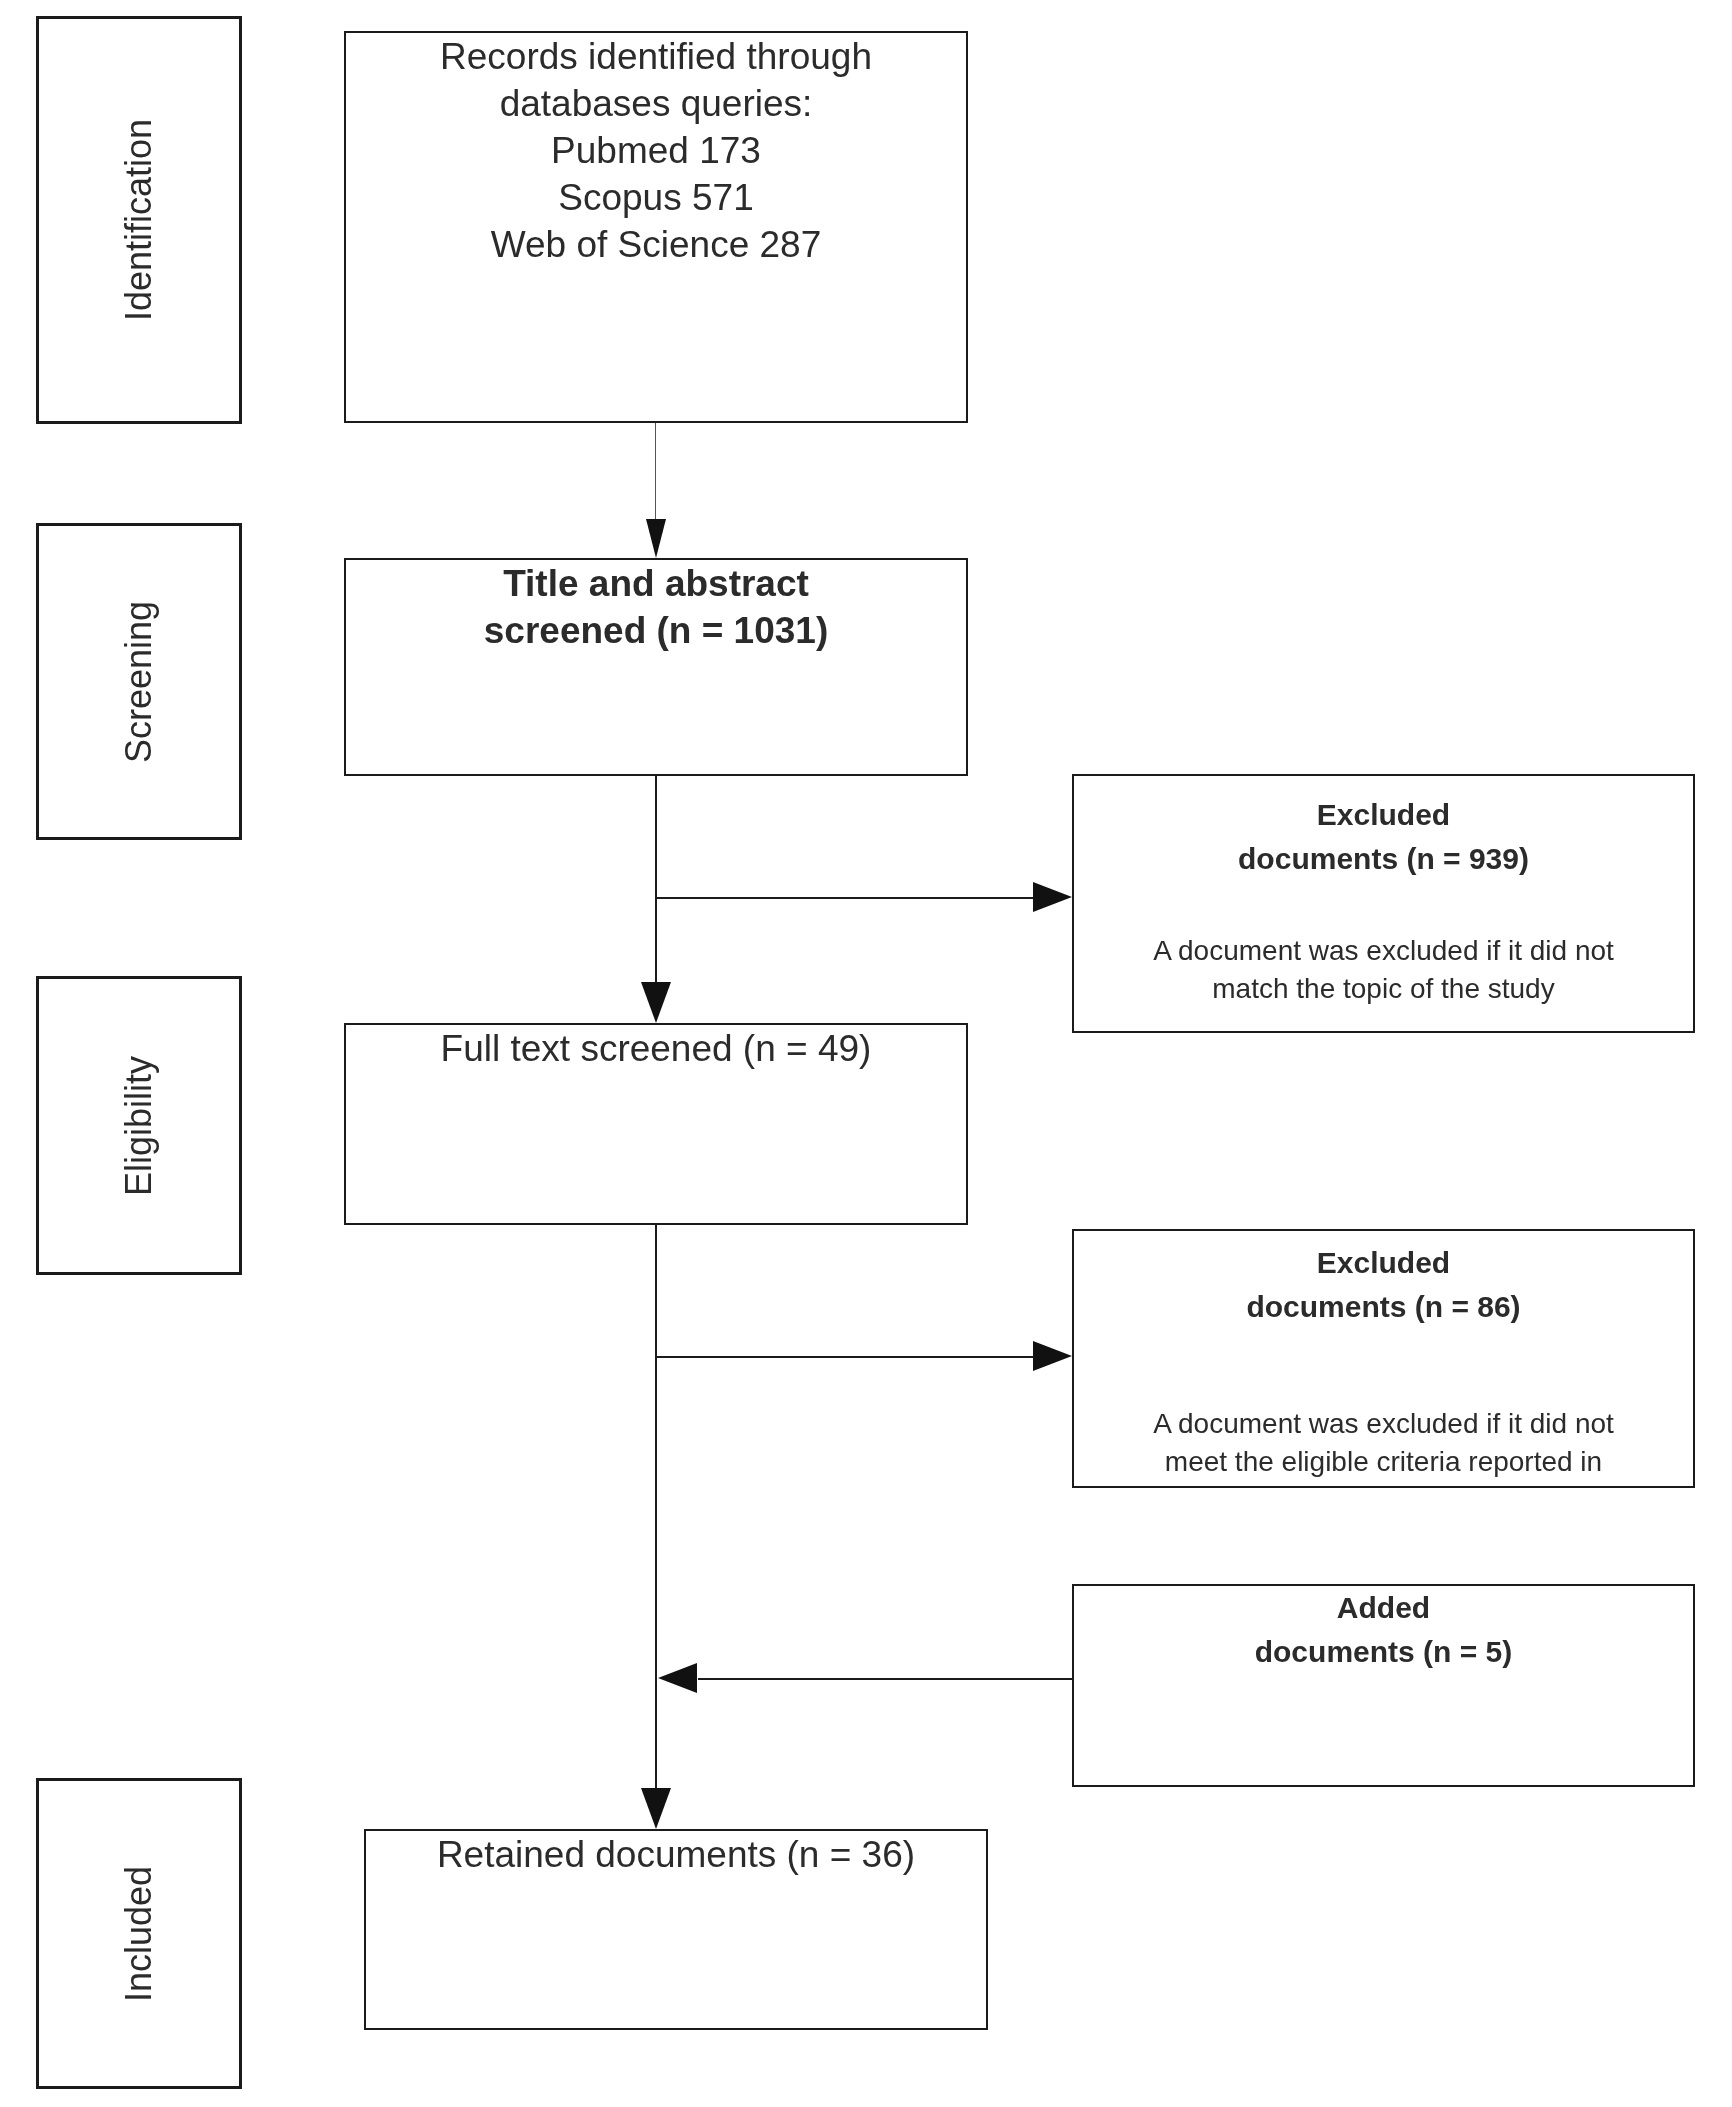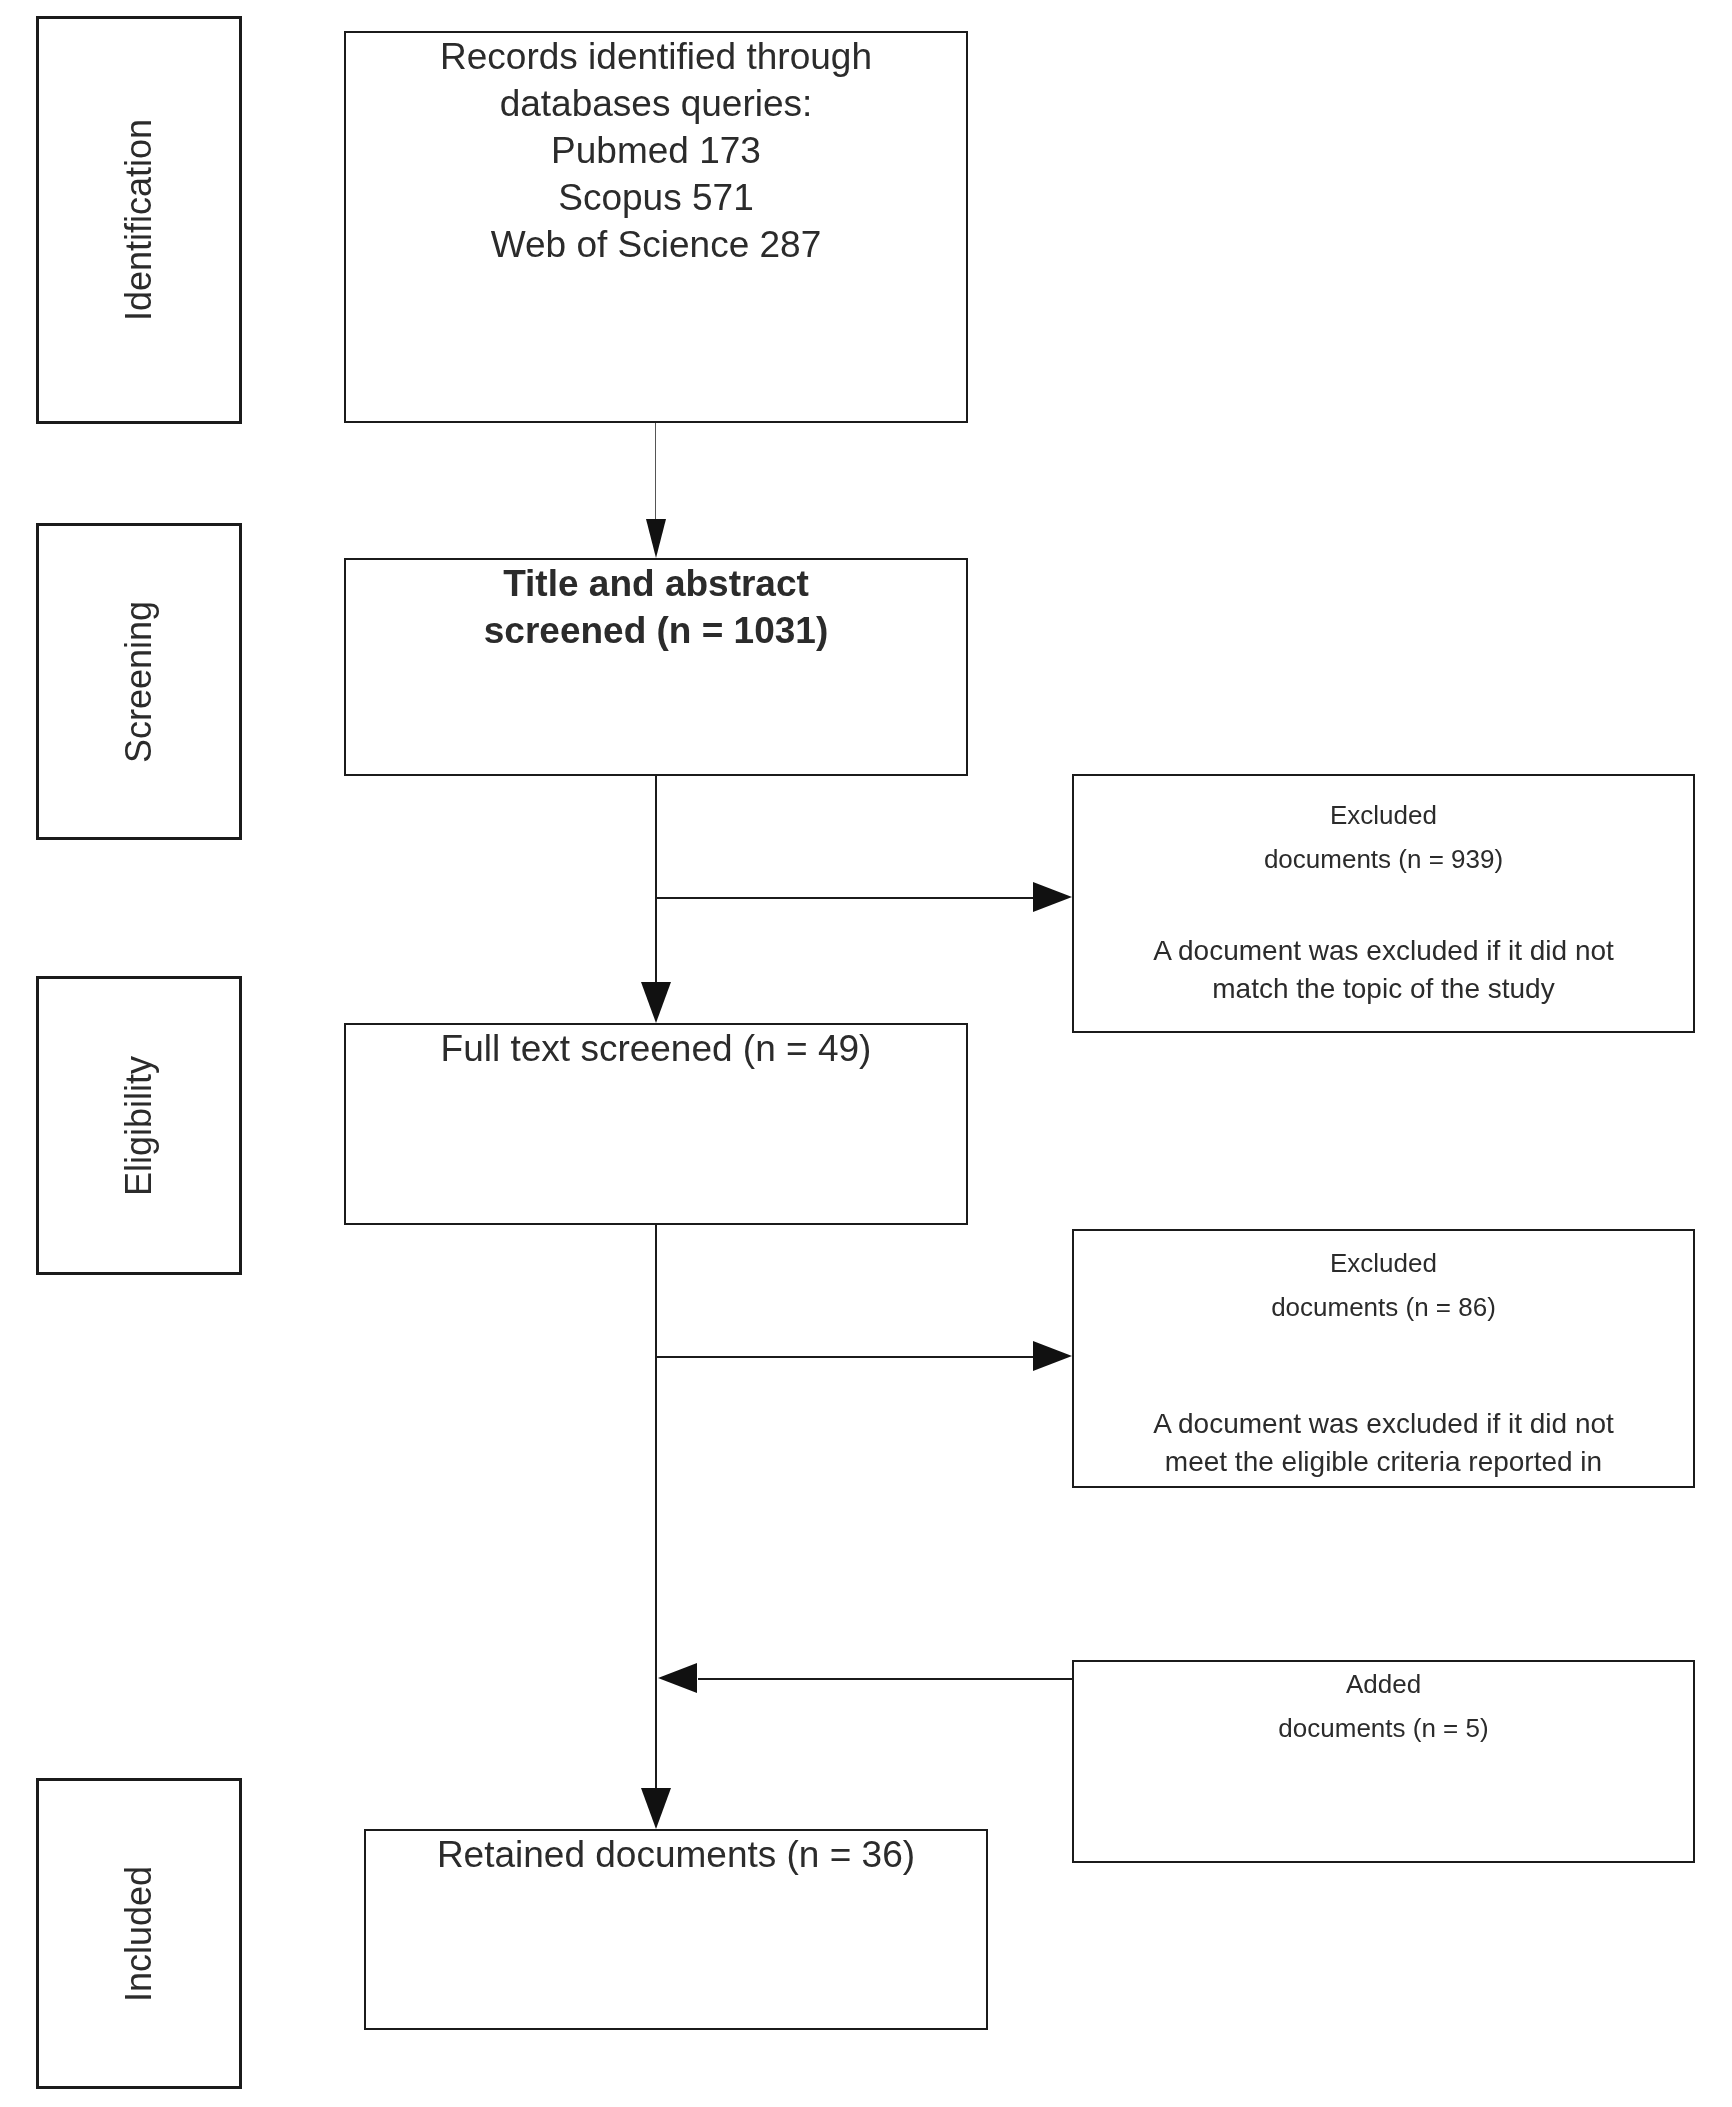--- a/index.html
+++ b/index.html
@@ -29,21 +29,21 @@
   }
   .stage-label{
     position:absolute;
     left:50%;top:50%;
     transform:translate(-50%,-50%) rotate(-90deg);
     white-space:nowrap;
     font-size:36px;
     color:#2b2b2b;
   }
   .main-line{font-size:37px;line-height:47px;white-space:nowrap;}
-  .head-line{font-size:26px;line-height:44px;white-space:nowrap;}
+  .head-line{font-size:30px;line-height:44px;white-space:nowrap;font-weight:bold;}
   .note-line{font-size:28px;line-height:38px;white-space:nowrap;}
   .note-box{justify-content:space-between;}
   .vline,.hline{position:absolute;background:#1b1b1b;}
   .vline-thin{position:absolute;background:#555555;}
   .arrow{position:absolute;width:0;height:0;}
   .arrow-down{border-left:15px solid transparent;border-right:15px solid transparent;border-top:41px solid #111111;}
   .arrow-down-narrow{border-left:10.4px solid transparent;border-right:10.4px solid transparent;border-top:39px solid #111111;}
   .arrow-right{border-top:15px solid transparent;border-bottom:15px solid transparent;border-left:39px solid #111111;}
   .arrow-left{border-top:15px solid transparent;border-bottom:15px solid transparent;border-right:39px solid #111111;}
 </style>
@@ -115,21 +115,21 @@
     <div>
       <div class="head-line">Excluded</div>
       <div class="head-line">documents (n = 86)</div>
     </div>
     <div>
       <div class="note-line">A document was excluded if it did not</div>
       <div class="note-line">meet the eligible criteria reported in</div>
     </div>
   </div>
 
-  <div class="box" style="left:1072px;top:1660px;width:623px;height:203px;">
+  <div class="box" style="left:1072px;top:1584px;width:623px;height:203px;">
     <div class="head-line">Added</div>
     <div class="head-line">documents (n = 5)</div>
   </div>
 
   <div class="hline" style="left:698px;top:1678px;width:375px;height:2.1px;"></div>
   <div class="arrow arrow-left" style="left:658px;top:1663px;"></div>
 
   <div class="box" style="left:344px;top:1829px;width:624px;height:201px;margin-left:20px;">
     <div class="main-line">Retained documents (n = 36)</div>
   </div>

